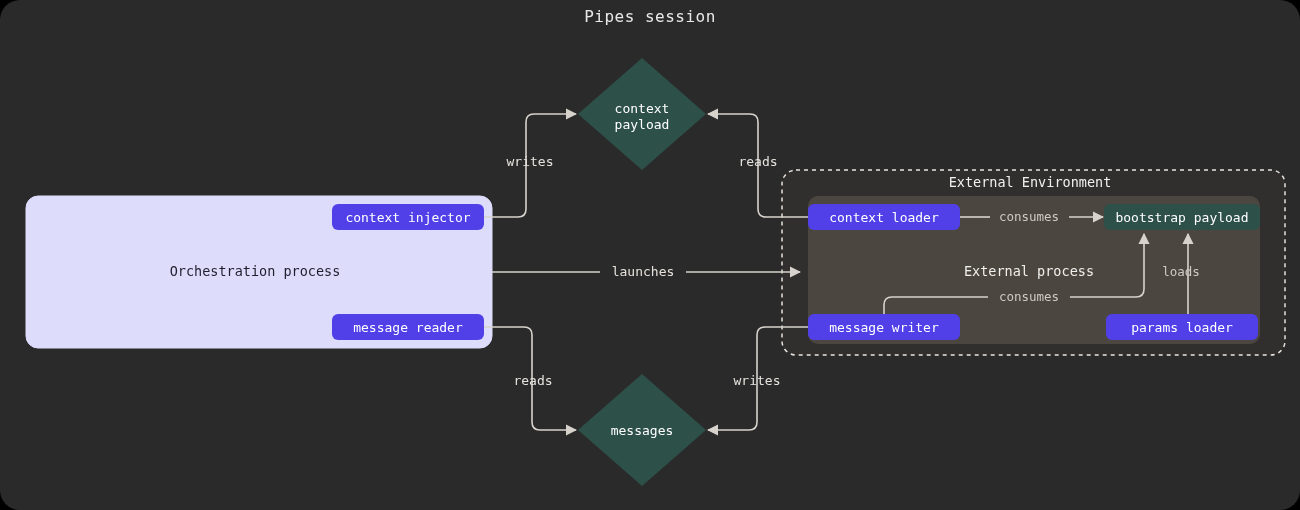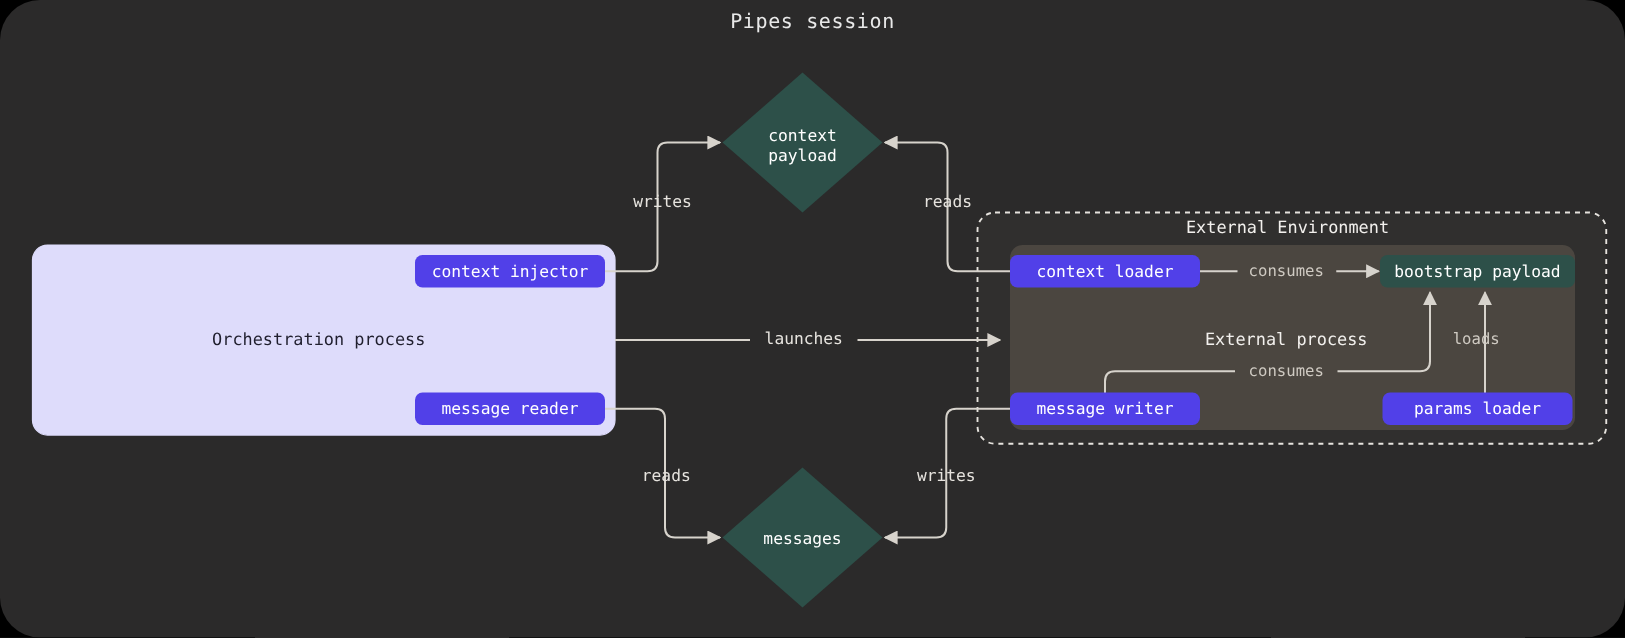--- a/index.html
+++ b/index.html
@@ -11,21 +11,21 @@
     width: 1300px;
     height: 510px;
     overflow: hidden;
     font-family: "DejaVu Sans Mono", "Liberation Mono", monospace;
   }
   #canvas {
     position: relative;
     width: 1300px;
     height: 510px;
     background: #2b2a2a;
-    border-radius: 32px;
+    border-radius: 20px;
     overflow: hidden;
   }
   svg#diagram {
     position: absolute;
     top: 0;
     left: 0;
     width: 1300px;
     height: 510px;
   }
   .diagram-title {

